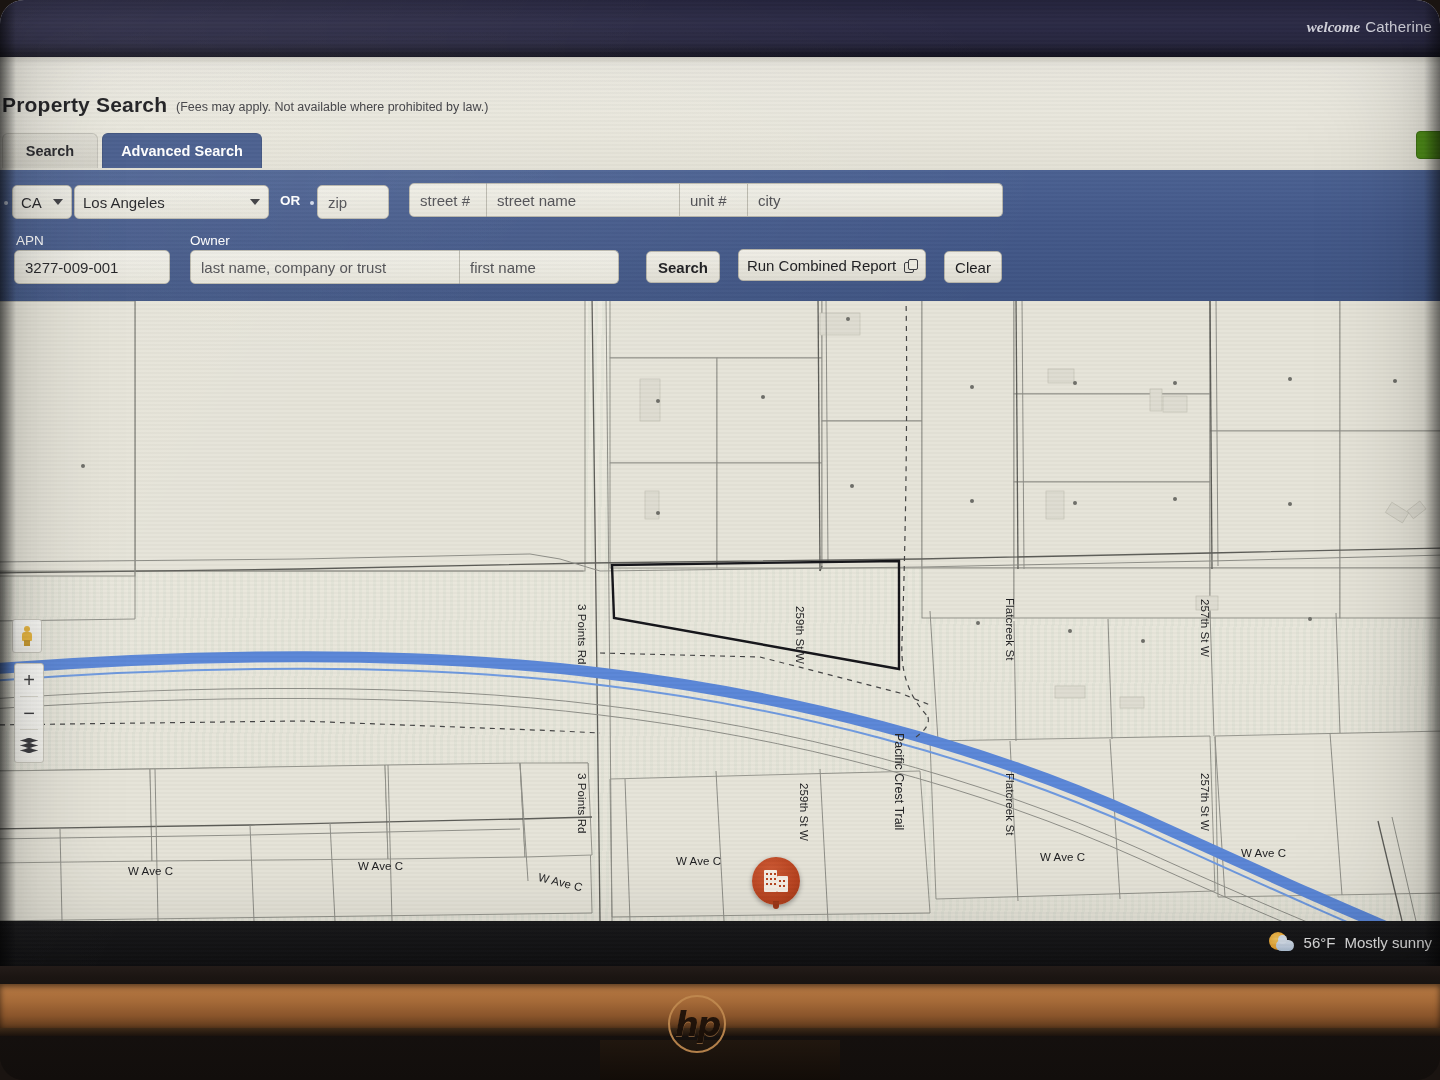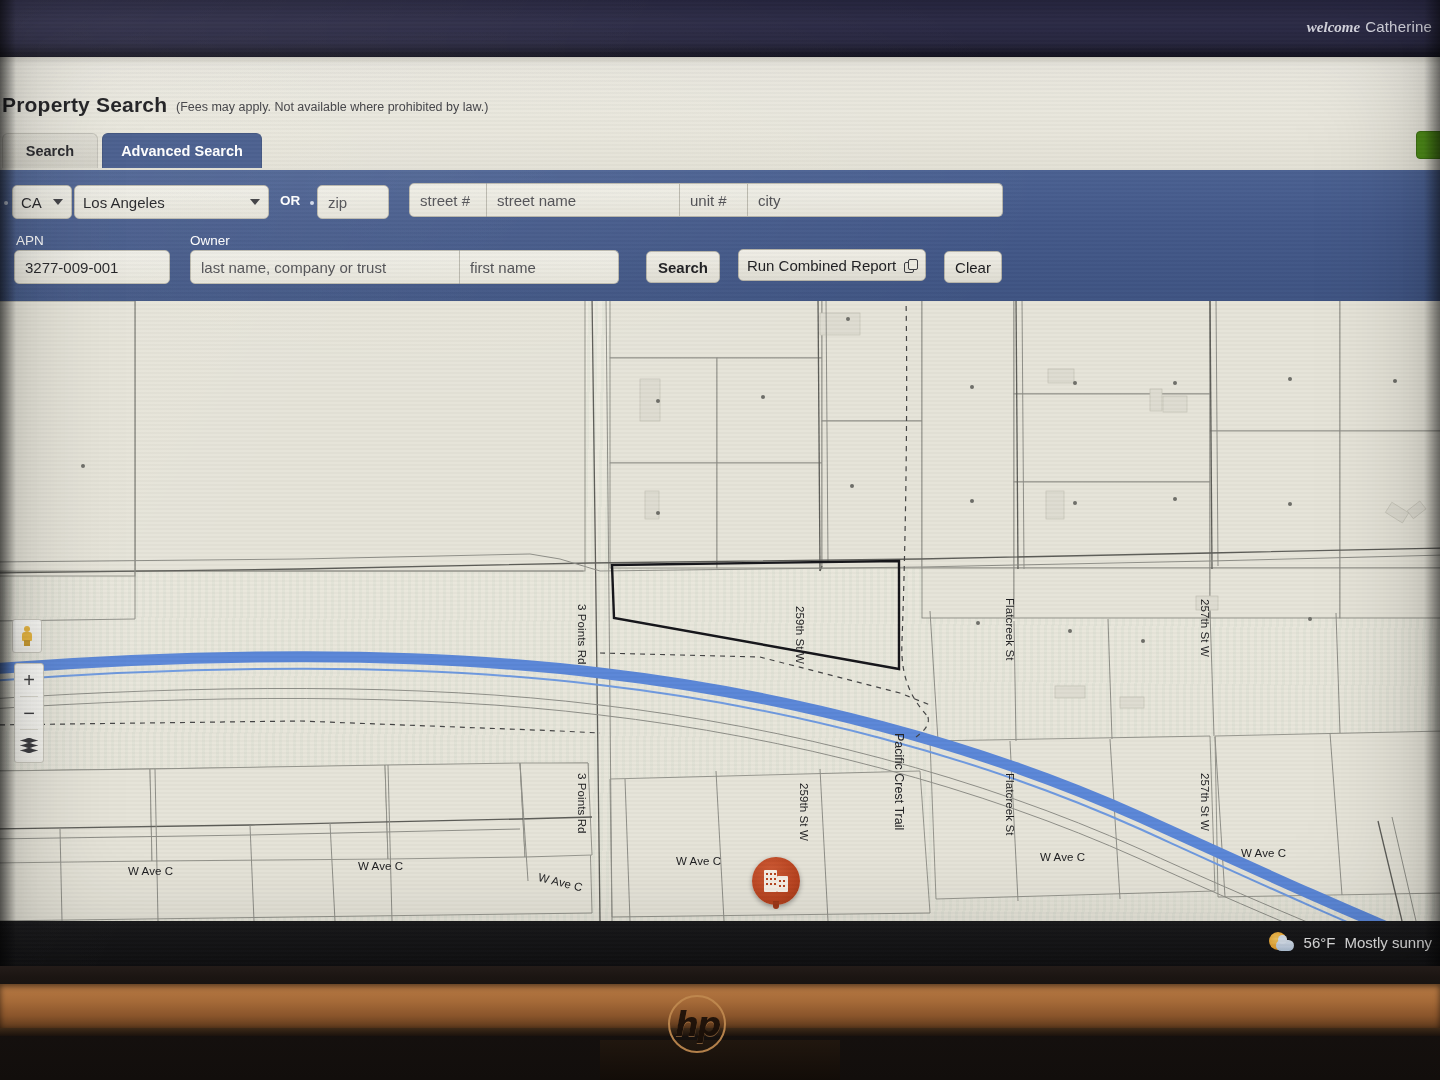--- a/index.html
+++ b/index.html
@@ -10,20 +10,21 @@
     font-family: "Liberation Sans", sans-serif;
     background: #1a1411;
   }
 
   
   #photo {
     position: relative;
     width: 1440px; height: 1080px;
     background: #15100d;
     overflow: hidden;
+    border-radius: 24px;
   }
   #desk {
     position: absolute; left: 0; top: 966px; width: 1440px; height: 114px;
     background:
       linear-gradient(180deg, #241c19 0%, #1b1512 10%, #171210 22%, #120e0c 100%);
   }
   #monitor-foot {
     position: absolute; left: 0; top: 984px; width: 1440px; height: 44px;
     background: linear-gradient(180deg,#b87a44 0%, #a56a38 40%, #8a552b 72%, #5e3a1d 100%);
     box-shadow: 0 2px 6px rgba(0,0,0,.6) inset;

